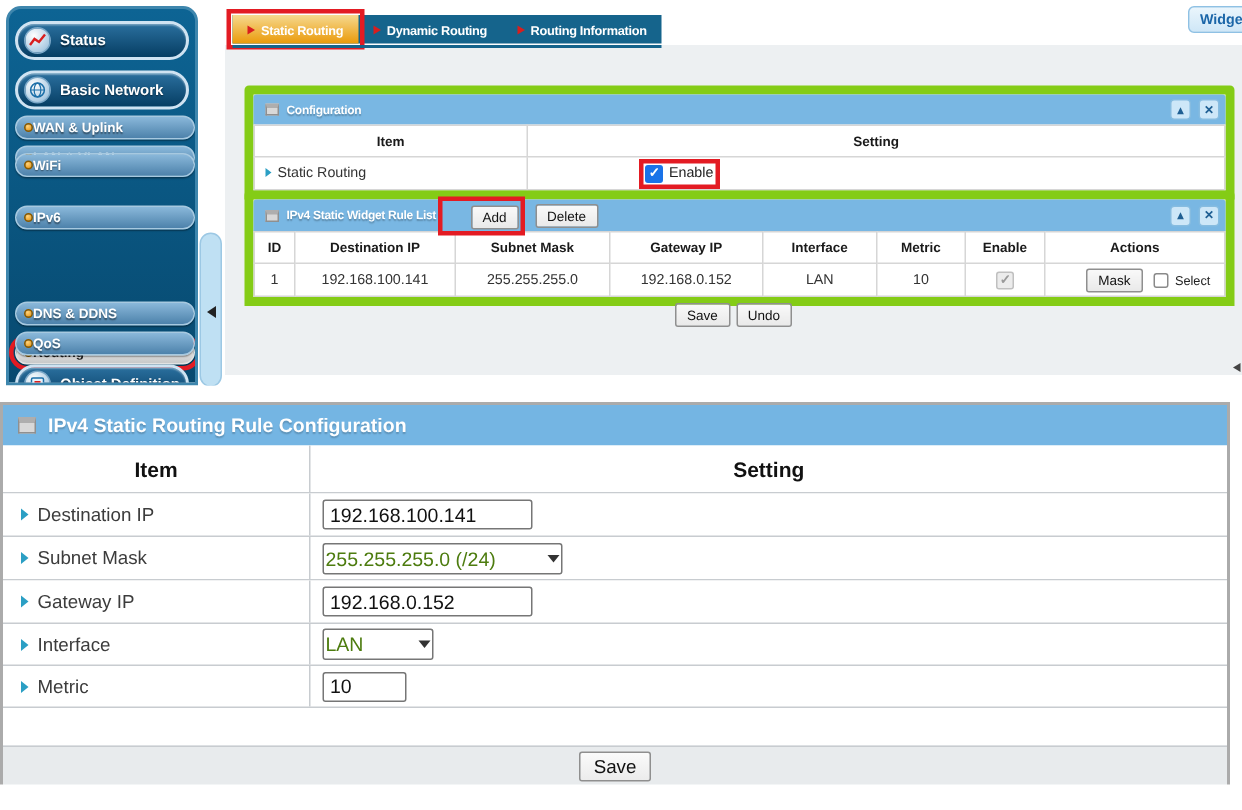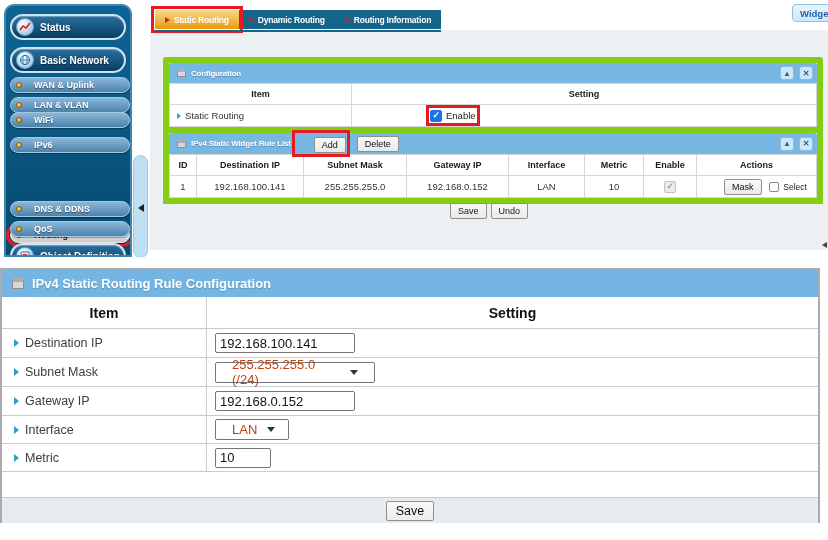--- a/index.html
+++ b/index.html
@@ -18,21 +18,21 @@
   .nav-main { position:absolute; left:4px; width:116px; height:26px; border-radius:13px;
               background:linear-gradient(180deg,#2a6f9e,#063e63);
               border:2px solid #cfe3f2; display:flex; align-items:center; gap:6px;
               padding-left:4px; cursor:pointer; box-shadow:inset 0 1px 1px rgba(255,255,255,.35); }
   .nav-main .lbl { color:#fff; font-weight:bold; font-size:10px; text-shadow:0 1px 1px rgba(0,0,0,.5); }
   .nav-ico { width:18px; height:18px; border-radius:50%;
              background:radial-gradient(circle at 35% 30%, #ffffff, #aecde4 70%, #7aa7c7);
              border:1px solid #7aa7c7; display:flex; align-items:center; justify-content:center; flex:0 0 auto; }
   .nav-sub { position:absolute; left:4px; width:120px; height:16px; border-radius:8px;
              background:linear-gradient(180deg,#8ab8da,#4d82ab);
-             border:1px solid #a7c9e0; display:flex; align-items:center; gap:12px; padding-left:5px;
+             border:1px solid #a7c9e0; display:flex; align-items:center; gap:0; padding-left:5px;
              cursor:pointer; box-shadow:0 1px 1px rgba(0,0,0,.35); }
   .nav-sub .lbl { color:#fff; font-weight:bold; font-size:9px; text-shadow:0 1px 1px rgba(0,0,0,.45); }
   .nav-sub.selected { background:linear-gradient(180deg,#f7f7f7,#c9c9c9); border-color:#e2e2e2;margin-top:48px; }
   .nav-sub.selected .lbl { color:#1c1c1c; text-shadow:none; }
   .dot { width:6px; height:6px; border-radius:50%; flex:0 0 auto;
          background:radial-gradient(circle at 35% 30%, #ffd27a, #e8920a); border:1px solid #8a5a00; }
   .ann { outline:3px solid #e31b23; outline-offset:1px; }
 
   .collapse-strip { position:absolute; left:133px; top:155px; width:15px; height:103px;
                     background:#bfe0f3; border:1px solid #9cc8e4; border-radius:8px; cursor:pointer; }
@@ -113,22 +113,22 @@
   .frow.head { height:32px; }
   .frow.head .c1, .frow.head .c2 { justify-content:center; padding-left:0;
               font-weight:bold; font-size:14px; color:#111; }
   .frow.data { height:29px; }
   .flabel { font-size:12.5px; color:#3c3c3c; }
   .tri2 { display:inline-block; width:0; height:0; border-top:4px solid transparent;
           border-bottom:4px solid transparent; border-left:5px solid #2b9fc4; margin-right:6px; }
   .tin { height:20px; border:1px solid #767676; border-radius:2px; font-size:13px;
          font-family:"Liberation Sans",sans-serif; padding:0 4px; color:#111; }
   .fsel { height:21px; border:1px solid #767676; border-radius:2px; background:#fff;
-          display:flex; align-items:center; justify-content:space-between; padding:0 16px;
-          font-size:13px; color:#c2410c; cursor:pointer; }
+          display:flex; align-items:center; justify-content:space-between; padding:0 1px;
+          font-size:13px; color:#4d7c0f; cursor:pointer; }
   .chev { width:0; height:0; border-left:4px solid transparent; border-right:4px solid transparent;
           border-top:5px solid #333; margin-left:10px; }
   .cb-lg { width:14px; height:14px; }
   .cb-lg.checked::after { font-size:11px; left:2px; top:-1px; }
   .cb-lbl-lg { font-size:13px; color:#222; vertical-align:middle; margin-left:6px; }
 
   .form-foot { position:absolute; left:0; bottom:0; width:100%; height:26px; background:#e8ebed;
                border-top:1px solid #c8ccd0; text-align:center; }
   .savebtn { margin-top:3px; width:48px; height:20px; background:linear-gradient(180deg,#fafafa,#ececec);
              border:1px solid #8f8f8f; border-radius:2px; font-size:12.5px; color:#111; cursor:pointer; }
@@ -161,21 +161,21 @@
       </div>
 
       <div class="nav-sub" style="top:71px">
           <span class="dot"></span>
           <span class="lbl">WAN &amp; Uplink</span>
         </div>
       <div class="nav-sub" style="top:91px">
           <span class="dot"></span>
           <span class="lbl">LAN &amp; VLAN</span>
         </div>
-      <div class="nav-sub" style="top:106px">
+      <div class="nav-sub" style="top:96px">
           <span class="dot"></span>
           <span class="lbl">WiFi</span>
         </div>
       <div class="nav-sub" style="top:131px">
           <span class="dot"></span>
           <span class="lbl">IPv6</span>
         </div>
       <div class="nav-sub selected ann" style="top:173px">
           <span class="dot"></span>
           <span class="lbl">Routing</span>

